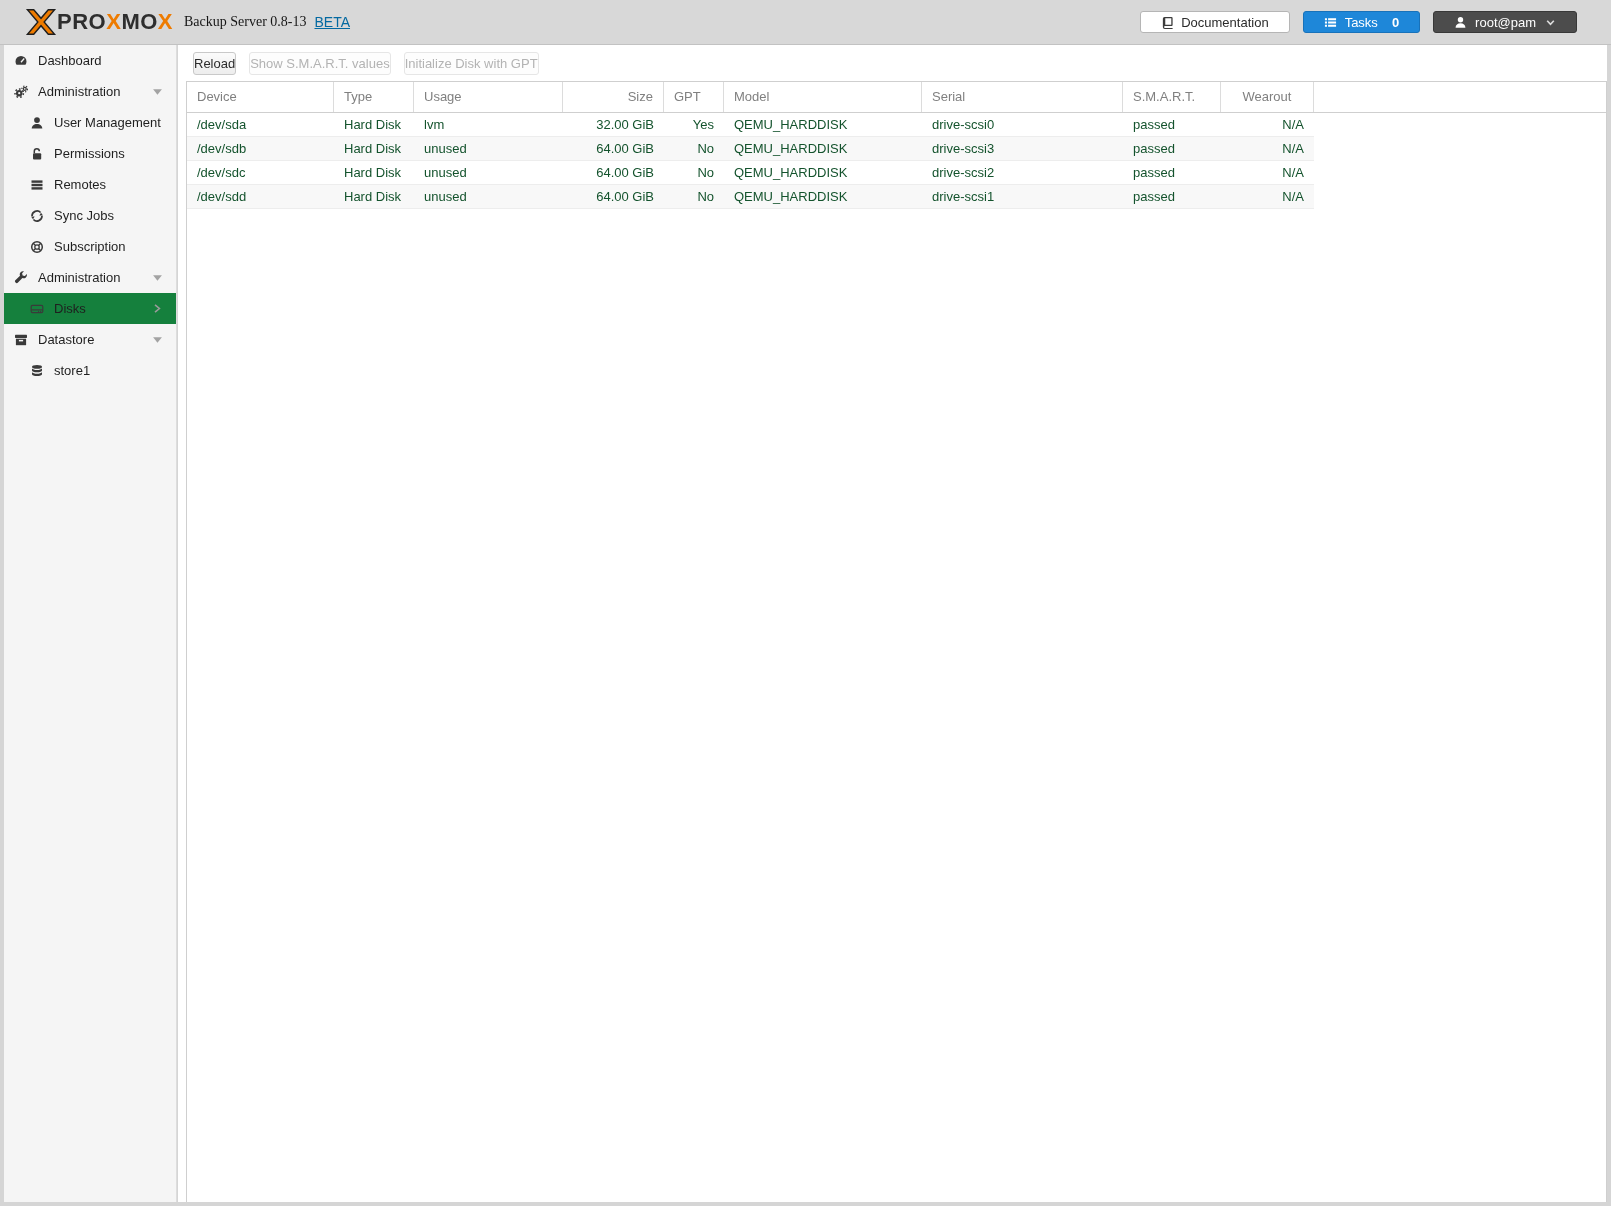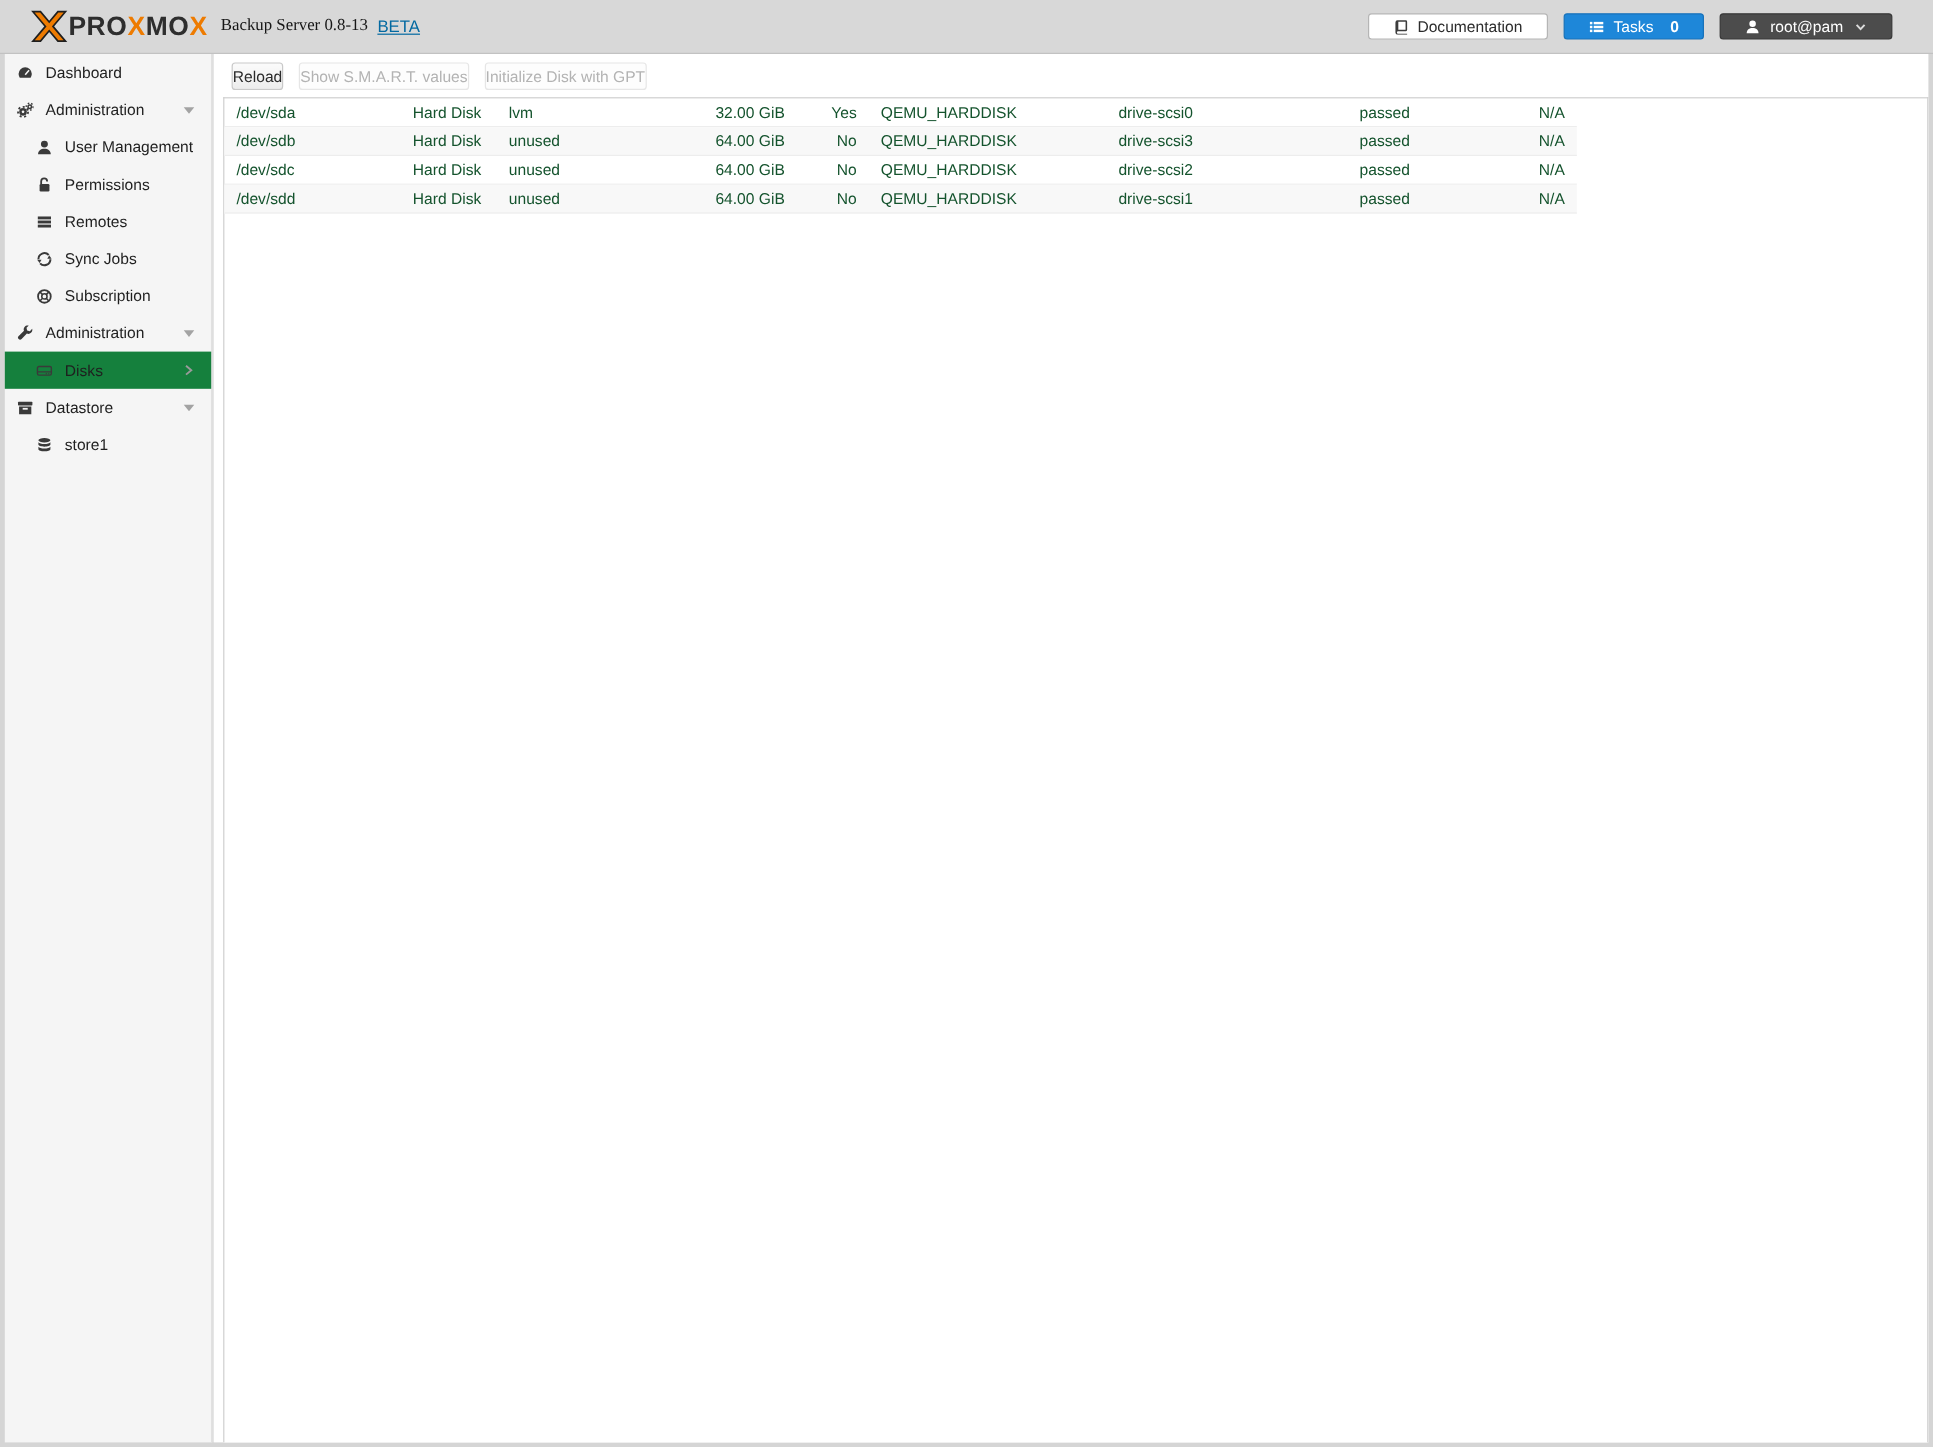--- a/index.html
+++ b/index.html
@@ -289,20 +289,32 @@
 
 <div class="main">
 
   <div class="toolbar">
     <button class="tbtn">Reload</button>
     <button class="tbtn disabled">Show S.M.A.R.T. values</button>
     <button class="tbtn disabled">Initialize Disk with GPT</button>
   </div>
 
   <div class="grid">
+    <div class="grid-header">
+      <div class="hcell col0">Device</div>
+      <div class="hcell col1">Type</div>
+      <div class="hcell col2">Usage</div>
+      <div class="hcell col3">Size</div>
+      <div class="hcell col4">GPT</div>
+      <div class="hcell col5">Model</div>
+      <div class="hcell col6">Serial</div>
+      <div class="hcell col7">S.M.A.R.T.</div>
+      <div class="hcell col8">Wearout</div>
+      <div class="hcell filler"></div>
+    </div>
 
     <div class="grid-row">
       <div class="cell col0">/dev/sda</div>
       <div class="cell col1">Hard Disk</div>
       <div class="cell col2">lvm</div>
       <div class="cell col3">32.00 GiB</div>
       <div class="cell col4">Yes</div>
       <div class="cell col5">QEMU_HARDDISK</div>
       <div class="cell col6">drive-scsi0</div>
       <div class="cell col7">passed</div>

